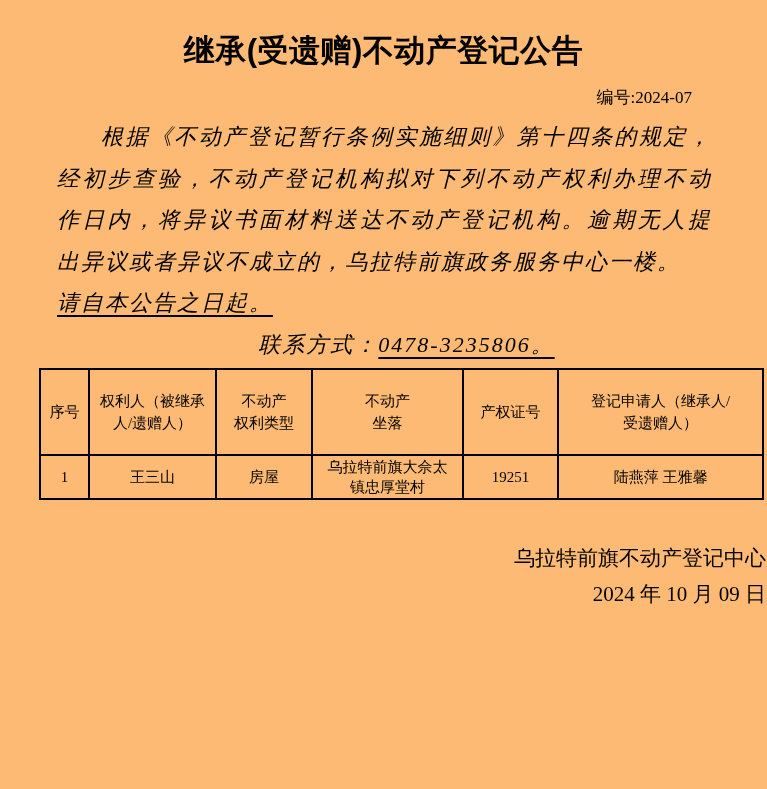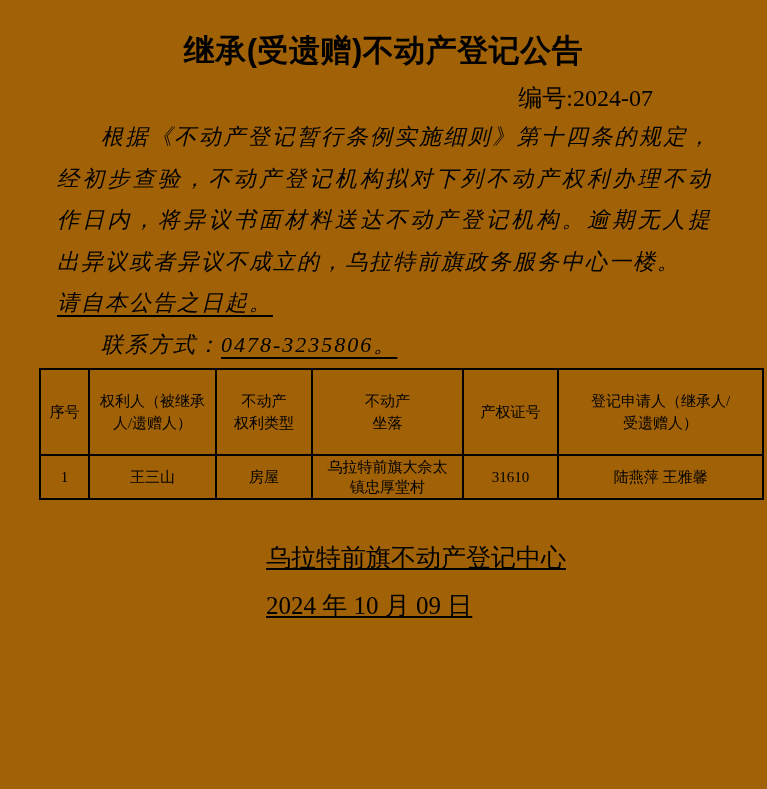--- a/index.html
+++ b/index.html
@@ -6,57 +6,57 @@
   html, body {
     margin: 0; padding: 0;
     background: #ffffff;
     width: 767px; height: 789px;
     overflow: hidden;
     font-family: "Liberation Serif", "DejaVu Serif", serif;
     color: #000000;
   }
   .page {
     width: 767px; height: 789px;
-    background: #a16207;
+    background: #fdba74;
     position: relative;
   }
   .title {
     padding-top: 32px;
     text-align: center;
     font-family: "Liberation Sans", "DejaVu Sans", sans-serif;
     font-size: 31px;
     font-weight: bold;
     line-height: 38px;
     letter-spacing: 0.5px;
   }
   .doc-number {
     margin-top: 15px;
     text-align: right;
-    padding-right: 114px;
-    font-size: 24px;
+    padding-right: 75px;
+    font-size: 17px;
     line-height: 26px;
   }
   .body-text {
     margin: 5px 55px 0 57px;
     font-size: 22px;
     letter-spacing: 2px;
   }
   .line {
     line-height: 41.5px;
     white-space: nowrap;
     text-justify: inter-character;
     font-style: italic;
   }
   .line.fill {
     text-align: justify;
     text-align-last: justify;
     white-space: normal;
     word-break: break-all;
   }
-  .line.indent { text-indent: 44px; }
+  .line.indent { text-indent: 44px; text-align: center; }
   .ul {
     text-decoration: underline;
     text-underline-offset: 5px;
     text-decoration-thickness: 1.5px;
   }
   table.notice-table {
     border-collapse: collapse;
     margin: 3px 0 0 39px;
     width: 723px;
     table-layout: fixed;
@@ -82,26 +82,25 @@
   col.c1 { width: 49px; }
   col.c2 { width: 127px; }
   col.c3 { width: 96px; }
   col.c4 { width: 151px; }
   col.c5 { width: 95px; }
   col.c6 { width: 205px; }
   .signature {
     margin-top: 44px;
     margin-left: 266px;
     width: 500px;
-    text-align: left;
-    font-size: 25px;
-    text-decoration: underline;
+    text-align: right;
+    font-size: 21px;
   }
   .signature .org { line-height: 28px; }
-  .signature .date { margin-top: 20px; line-height: 28px; }
+  .signature .date { margin-top: 8px; line-height: 28px; }
 </style>
 </head>
 <body>
 
 <div class="page">
 
   <div class="title">继承(受遗赠)不动产登记公告</div>
 
   <div class="doc-number">编号:2024-07</div>
 
@@ -149,21 +148,21 @@
 受遗赠人）</th>
       </tr>
     </thead>
     <tbody>
       <tr>
         <td>1</td>
         <td>王三山</td>
         <td>房屋</td>
         <td>乌拉特前旗大佘太
 镇忠厚堂村</td>
-        <td>31610</td>
+        <td>19251</td>
         <td>陆燕萍 王雅馨</td>
       </tr>
     </tbody>
   </table>
 
   <div class="signature">
     <div class="org">乌拉特前旗不动产登记中心</div>
     <div class="date">2024 年 10 月 09 日</div>
   </div>
 

